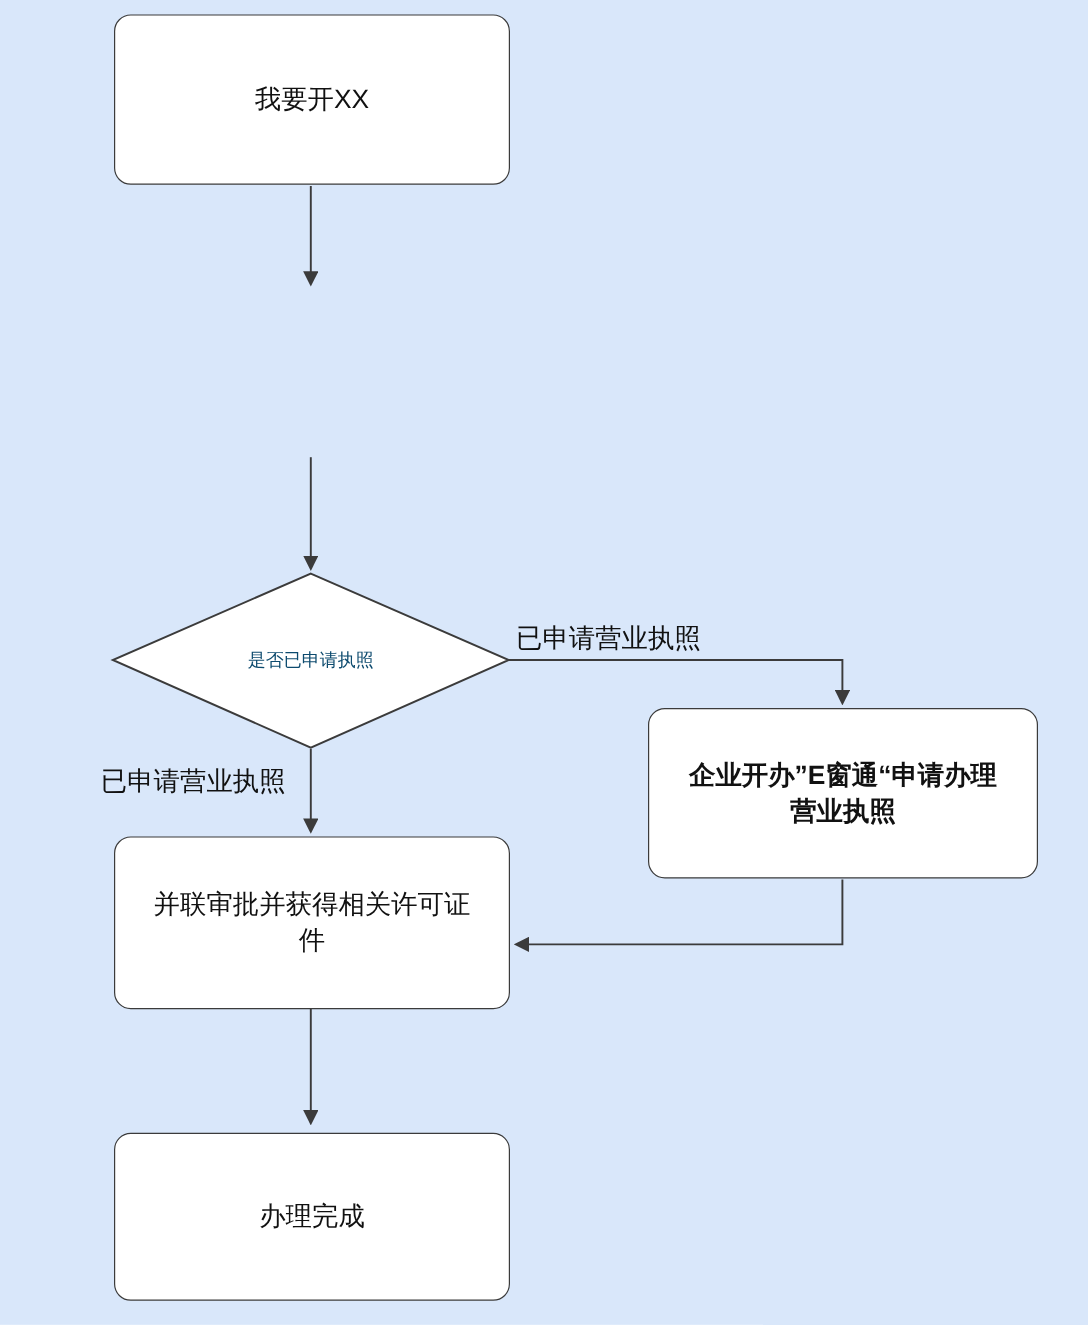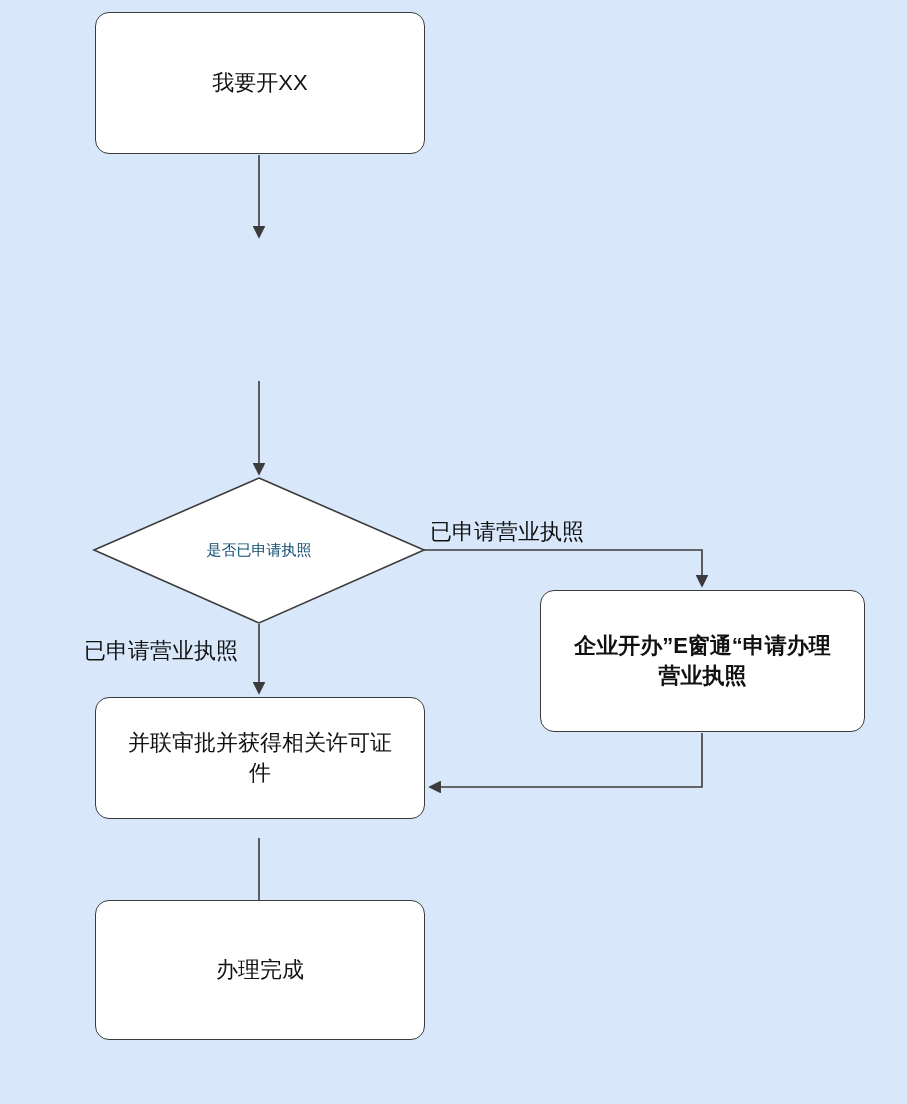--- a/index.html
+++ b/index.html
@@ -27,22 +27,22 @@
     border-radius: 14px;
     display: flex; align-items: center; justify-content: center;
     text-align: center;
     font-size: 22px; line-height: 1.35; color: #111111;
     white-space: pre-line;
     padding: 8px 28px;
   }
   .node-start    { left: 95px;  top: 12px;  width: 330px; height: 142px; }
   .node-fill     { left: 95px;  top: 240px; width: 330px; height: 140px; }
   .node-ewindow  { left: 540px; top: 590px; width: 325px; height: 142px; font-weight: bold; }
-  .node-approval { left: 95px;  top: 697px; width: 330px; height: 122px; }
-  .node-done     { left: 95px;  top: 900px; width: 330px; height: 140px; }
+  .node-approval { left: 95px;  top: 697px; width: 330px; height: 144px; }
+  .node-done     { left: 95px;  top: 944px; width: 330px; height: 140px; }
   .diamond-label {
     position: absolute; left: 94px; top: 478px;
     width: 330px; height: 145px;
     display: flex; align-items: center; justify-content: center;
     text-align: center;
     font-size: 15px; color: #0c4a6e;
   }
   .edge-label {
     position: absolute;
     font-size: 22px; color: #111111;

